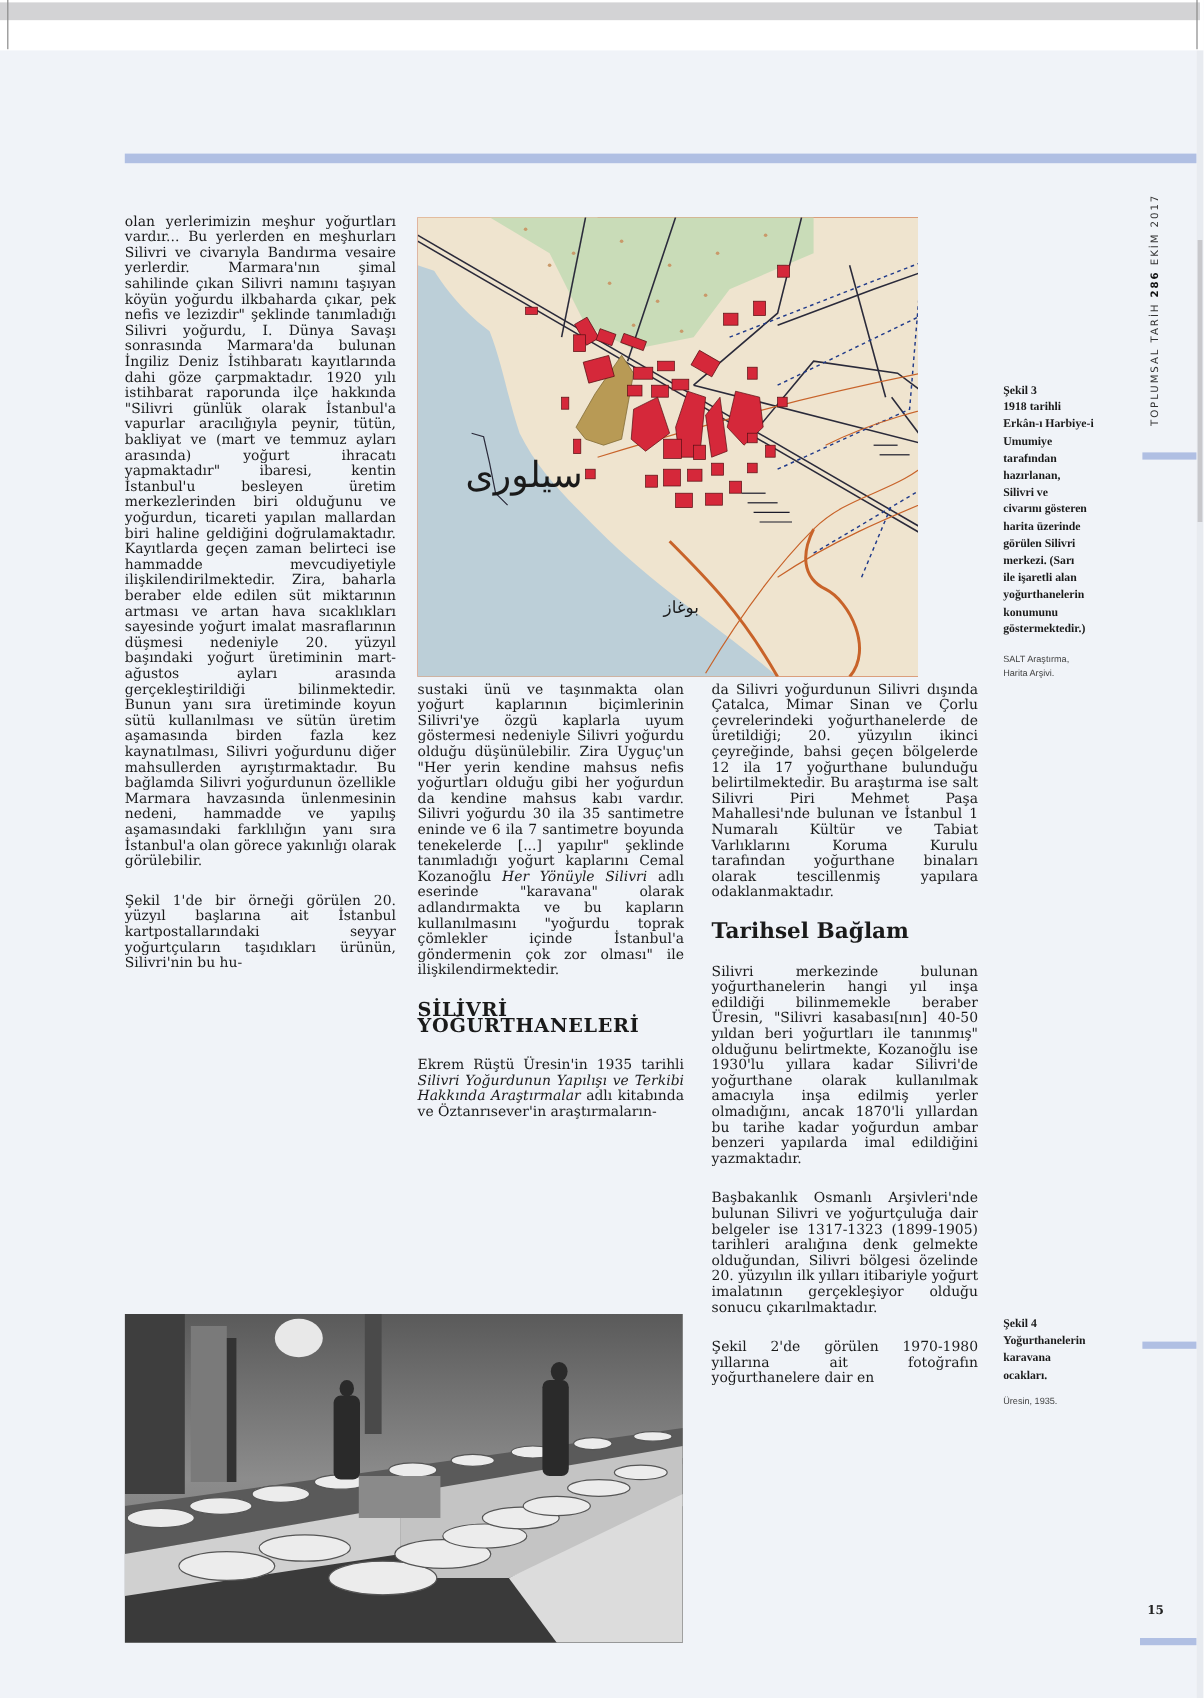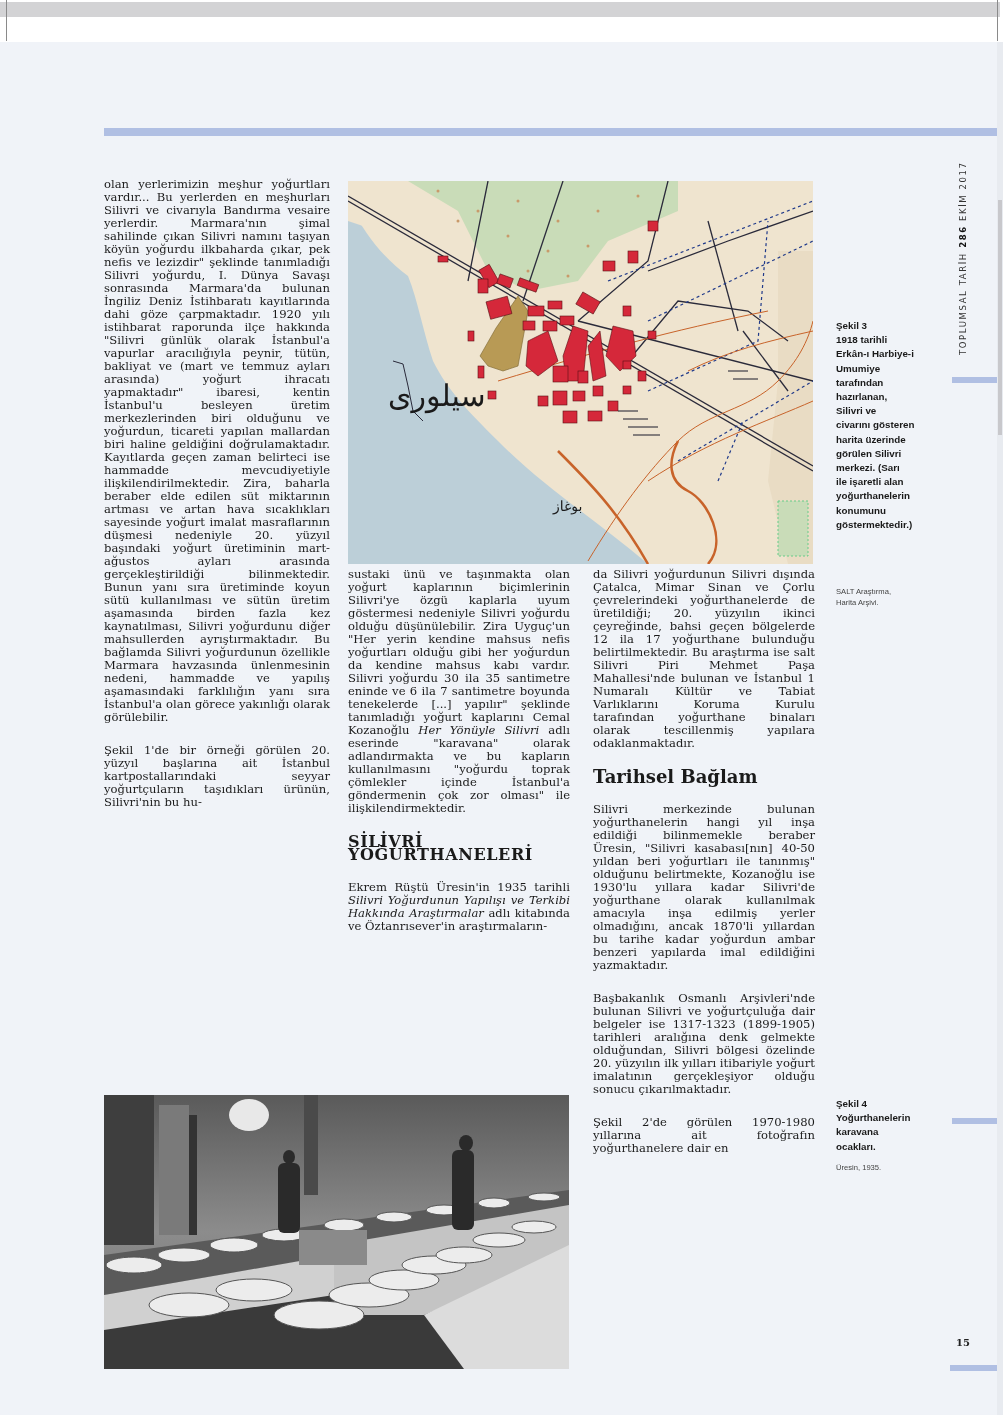--- a/index.html
+++ b/index.html
@@ -34,29 +34,29 @@
     .col p { margin-bottom: 20px; }
     .col p:last-child { margin-bottom: 0; }
     .col em { }
     .col .section-head { font-weight: bold; font-size: 16px; letter-spacing: 0.6px; margin-bottom: 20px; }
     .col .sub-head { font-weight: bold; font-size: 18px; margin-bottom: 20px; }
 
     #col1 { left: 104px; top: 178px; width: 226px; }
     #col2a { left: 348px; top: 568px; width: 222px; }
     #col3 { left: 593px; top: 568px; width: 222px; }
 
-    .caption { position: absolute; font-family: Liberation Sans, sans-serif; font-weight: bold; font-size: 9.8px;
+    .caption { position: absolute; font-family: Liberation Serif, serif; font-weight: bold; font-size: 9.8px;
                line-height: 14.2px; color: #1a1a1a; }
     .credit { position: absolute; font-family: "Liberation Sans", sans-serif; font-size: 7.6px; line-height: 10.5px; color: #444; }
 
     .page-number { position: absolute; left: 956px; top: 1337px; font-family: "DejaVu Serif", serif;
                    font-weight: bold; font-size: 10px; color: #222; }
 
     .figure { position: absolute; overflow: hidden; }
-    #map { left: 348px; top: 181px; width: 465px; height: 383px; background: #c2410c; }
+    #map { left: 348px; top: 181px; width: 417px; height: 383px; background: #c2410c; }
     #photo { left: 104px; top: 1095px; width: 465px; height: 274px; background: #8f8f8f; }
   </style>
 </head>
 <body>
 
 <div class="topbar"></div>
 <div class="top-white"></div>
 <div class="vline-left"></div>
 <div class="vline-right"></div>
 
@@ -192,21 +192,21 @@
   <div>Silivri ve</div>
   <div>civarını gösteren</div>
   <div>harita üzerinde</div>
   <div>görülen Silivri</div>
   <div>merkezi. (Sarı</div>
   <div>ile işaretli alan</div>
   <div>yoğurthanelerin</div>
   <div>konumunu</div>
   <div>göstermektedir.)</div>
 </div>
-<div class="credit" style="left:836px; top:545px; width:110px;margin-top:42px;">
+<div class="credit" style="left:836px; top:545px; width:110px;">
   <div>SALT Araştırma,</div>
   <div>Harita Arşivi.</div>
 </div>
 
 <div class="col" id="col2a">
   <p><span>sustaki ünü ve taşınmakta olan yoğurt kaplarının biçimlerinin Silivri'ye özgü kaplarla uyum göstermesi nedeniyle Silivri yoğurdu olduğu düşünülebilir. Zira Uyguç'un "Her yerin kendine mahsus nefis yoğurtları olduğu gibi her yoğurdun da kendine mahsus kabı vardır. Silivri yoğurdu 30 ila 35 santimetre eninde ve 6 ila 7 santimetre boyunda tenekelerde [...] yapılır" şeklinde tanımladığı yoğurt kaplarını Cemal Kozanoğlu </span><em>Her Yönüyle Silivri</em><span> adlı eserinde "karavana" olarak adlandırmakta ve bu kapların kullanılmasını "yoğurdu toprak çömlekler içinde İstanbul'a göndermenin çok zor olması" ile ilişkilendirmektedir.</span></p>
   <div class="section-head">SİLİVRİ YOĞURTHANELERİ</div>
   <p><span>Ekrem Rüştü Üresin'in 1935 tarihli </span><em>Silivri Yoğurdunun Yapılışı ve Terkibi Hakkında Araştırmalar</em><span> adlı kitabında ve Öztanrısever'in araştırmaların-</span></p>
 </div>
 

